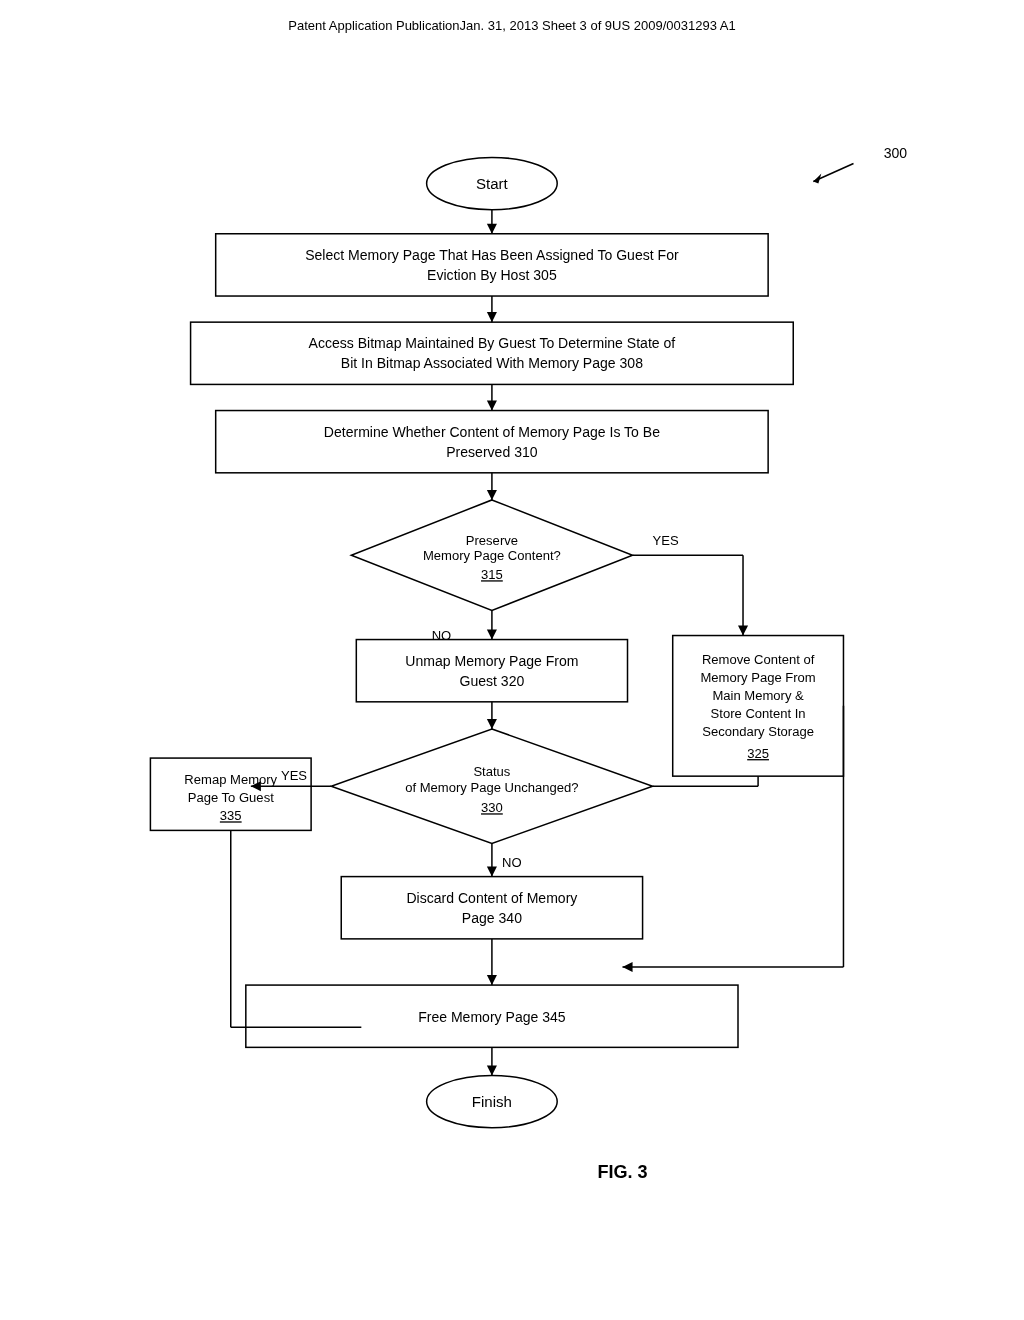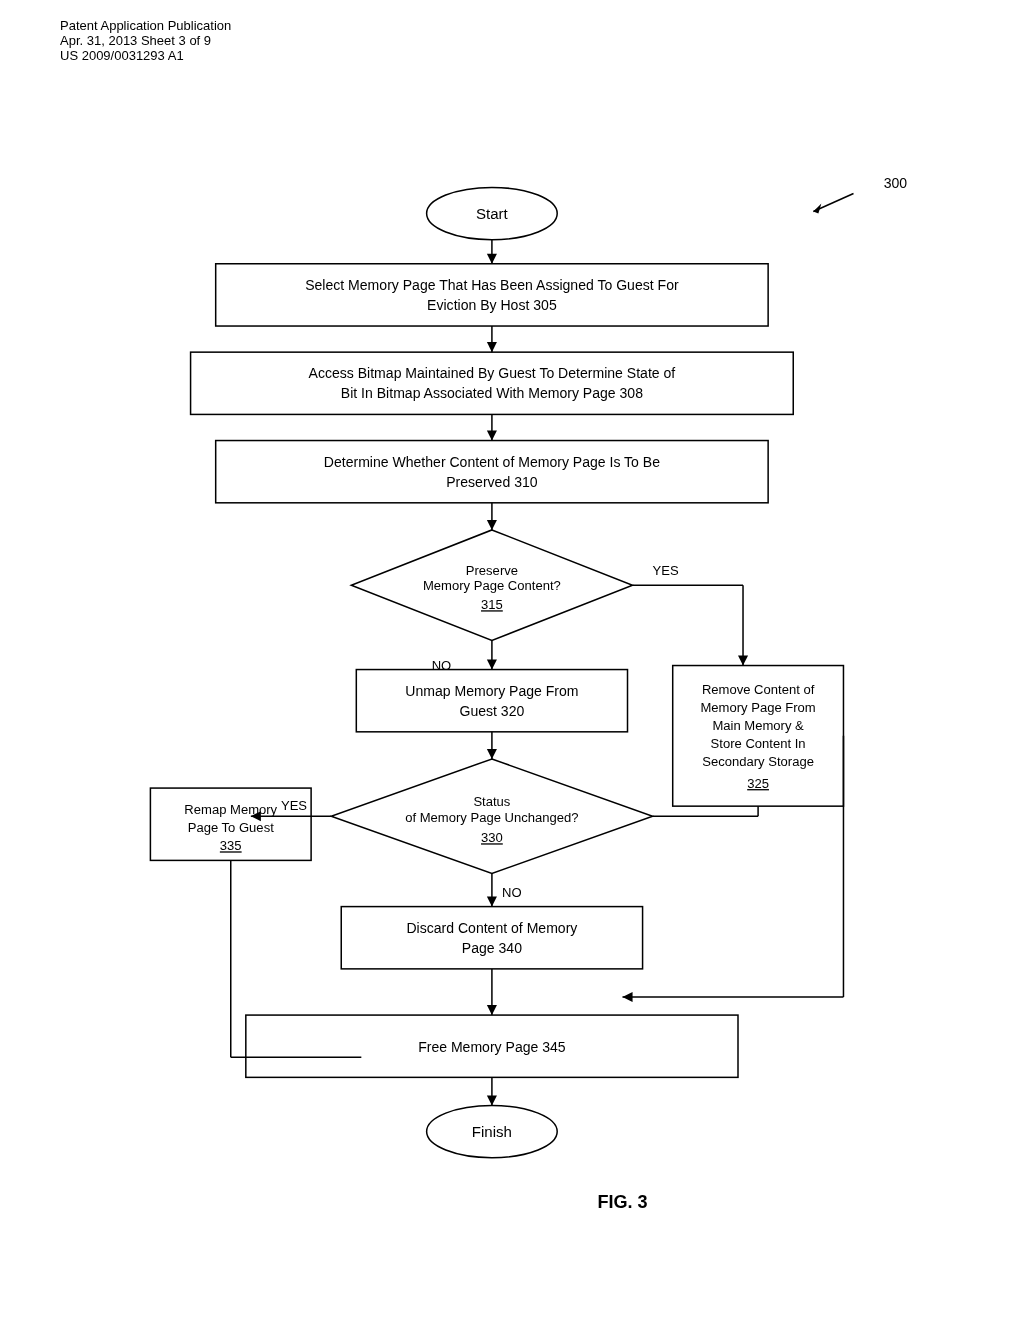--- a/index.html
+++ b/index.html
@@ -6,44 +6,43 @@
     body {
       background: #fff;
       font-family: Arial, sans-serif;
       width: 1024px;
       min-height: 1320px;
       position: relative;
     }
 
     .header {
       display: flex;
-      justify-content: flex-end;
+      justify-content: center;
       padding: 18px 60px 10px 60px;
       font-size: 13px;
       border-bottom: none;
-      flex-direction: column;
     }
 
     .diagram-container {
       position: relative;
       width: 100%;
       padding: 20px 60px;
     }
 
     svg.flowchart {
       width: 100%;
       display: block;
     }
   </style>
 </head>
 <body>
 
 <div class="header">
   <span>Patent Application Publication</span>
-  <span>Apr. 31, 2013   Sheet 3 of 9</span>
+  <span>Jan. 31, 2013   Sheet 3 of 9</span>
   <span>US 2009/0031293 A1</span>
 </div>
 
 <div class="diagram-container">
   <svg class="flowchart" viewBox="0 0 900 1220" xmlns="http://www.w3.org/2000/svg">
 
     <text x="820" y="95" font-size="14" font-family="Arial">300</text>
     <line x1="790" y1="100" x2="750" y2="118" stroke="black" stroke-width="1.5"></line>
     <polygon points="750,118 758,110 755,120" fill="black"></polygon>
 

